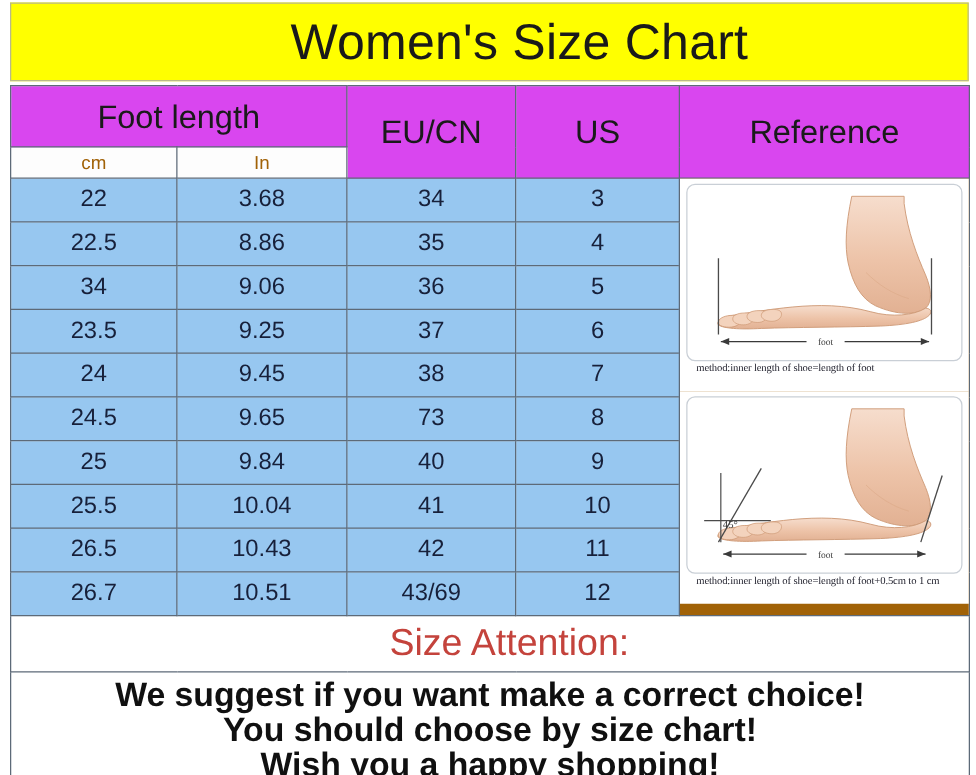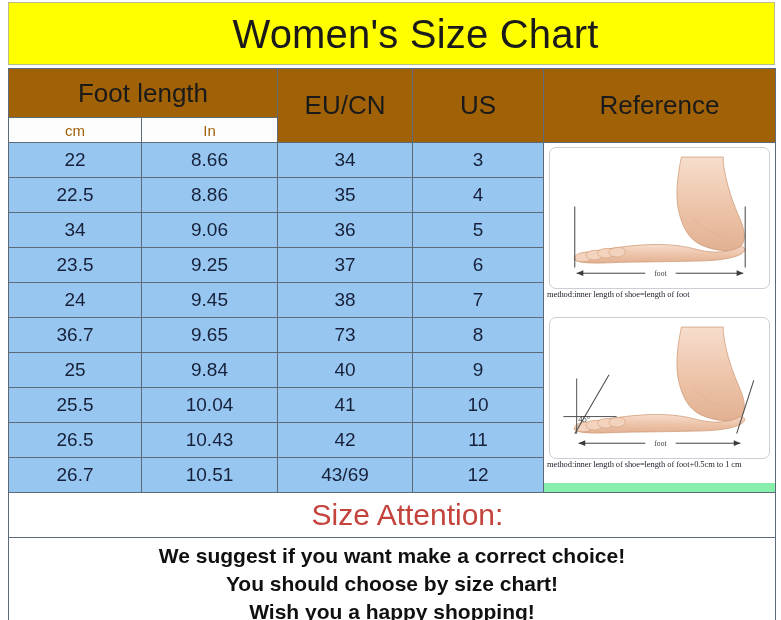--- a/index.html
+++ b/index.html
@@ -65,21 +65,21 @@
   }
 
   .col-cm    { width: 133px; }
   .col-in    { width: 136px; }
   .col-eu    { width: 135px; }
   .col-us    { width: 131px; }
   .col-ref   { width: 232px; }
 
   .hdr-main {
     height: 48px;
-    background: #a16207;
+    background: #d946ef;
     font-size: 26px;
     color: #1a1a1a;
   }
   .hdr-sub {
     height: 24px;
     background: #fdfdfd;
     font-size: 15px;
     color: #a16207;
   }
 
@@ -98,21 +98,21 @@
   
   .ref-cell {
     background: #ffffff !important;
     padding: 0;
     vertical-align: top;
   }
   .ref-wrap {
     position: relative;
     width: 100%;
     height: 100%;
-    background: #86efac;
+    background: #a16207;
   }
   .ref-block {
     position: relative;
     width: 100%;
     height: 170px;
     background: #ffffff;
     overflow: hidden;
   }
   .ref-photo {
     position: relative;
@@ -121,21 +121,21 @@
     border: 1px solid #c9cfd6;
     border-radius: 7px;
     background: #ffffff;
     overflow: hidden;
   }
   .ref-caption {
     font-size: 8.5px;
     line-height: 10px;
     color: #23232f;
     text-align: left;
-    padding-left: 3px;
+    padding-left: 13px;
     font-family: "Liberation Serif", serif;
     white-space: nowrap;
     letter-spacing: -0.1px;
   }
 
   .foot-svg { display: block; width: 100%; height: 100%; }
 
   
   .attention-row td {
     height: 44px;
@@ -143,21 +143,21 @@
     font-size: 30px;
     color: #c4433c;
     padding-left: 31px;
   }
   .message-row td {
     height: 88px;
     background: #ffffff;
     padding: 2px 0 4px 0;
   }
   .msg-line {
-    font-size: 21px;
+    font-size: 27px;
     font-weight: bold;
     color: #101010;
     line-height: 28px;
     text-align: center;
     white-space: nowrap;
   }
 </style>
 </head>
 <body>
 
@@ -184,21 +184,21 @@
         <td class="hdr-main" rowspan="2">Reference</td>
       </tr>
 
       <tr>
         <td class="hdr-sub">cm</td>
         <td class="hdr-sub">In</td>
       </tr>
 
       <tr class="data-row">
         <td>22</td>
-        <td>8.66</td>
+        <td>3.68</td>
         <td class="eu-cell">34</td>
         <td>3</td>
 
         <td class="ref-cell" rowspan="10">
           <div class="ref-wrap">
 
             <div class="ref-block">
               <div class="ref-photo">
                 <svg class="foot-svg" viewBox="0 0 230 140" preserveAspectRatio="xMidYMid meet">
                   <defs>
@@ -308,21 +308,21 @@
         <td class="eu-cell">37</td>
         <td>6</td>
       </tr>
       <tr class="data-row">
         <td>24</td>
         <td>9.45</td>
         <td class="eu-cell">38</td>
         <td>7</td>
       </tr>
       <tr class="data-row">
-        <td>36.7</td>
+        <td>24.5</td>
         <td>9.65</td>
         <td class="eu-cell">73</td>
         <td>8</td>
       </tr>
       <tr class="data-row">
         <td>25</td>
         <td>9.84</td>
         <td class="eu-cell">40</td>
         <td>9</td>
       </tr>

